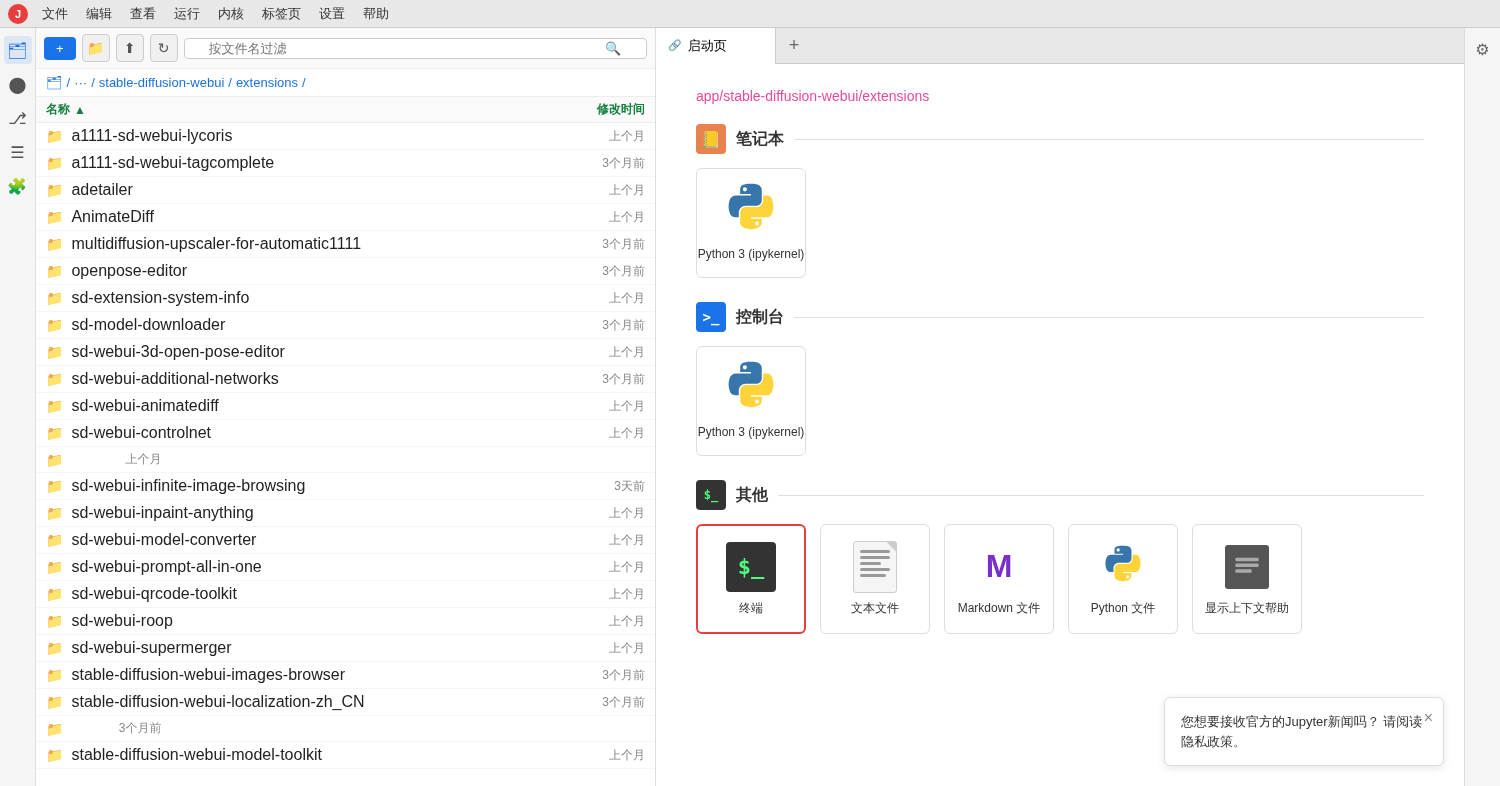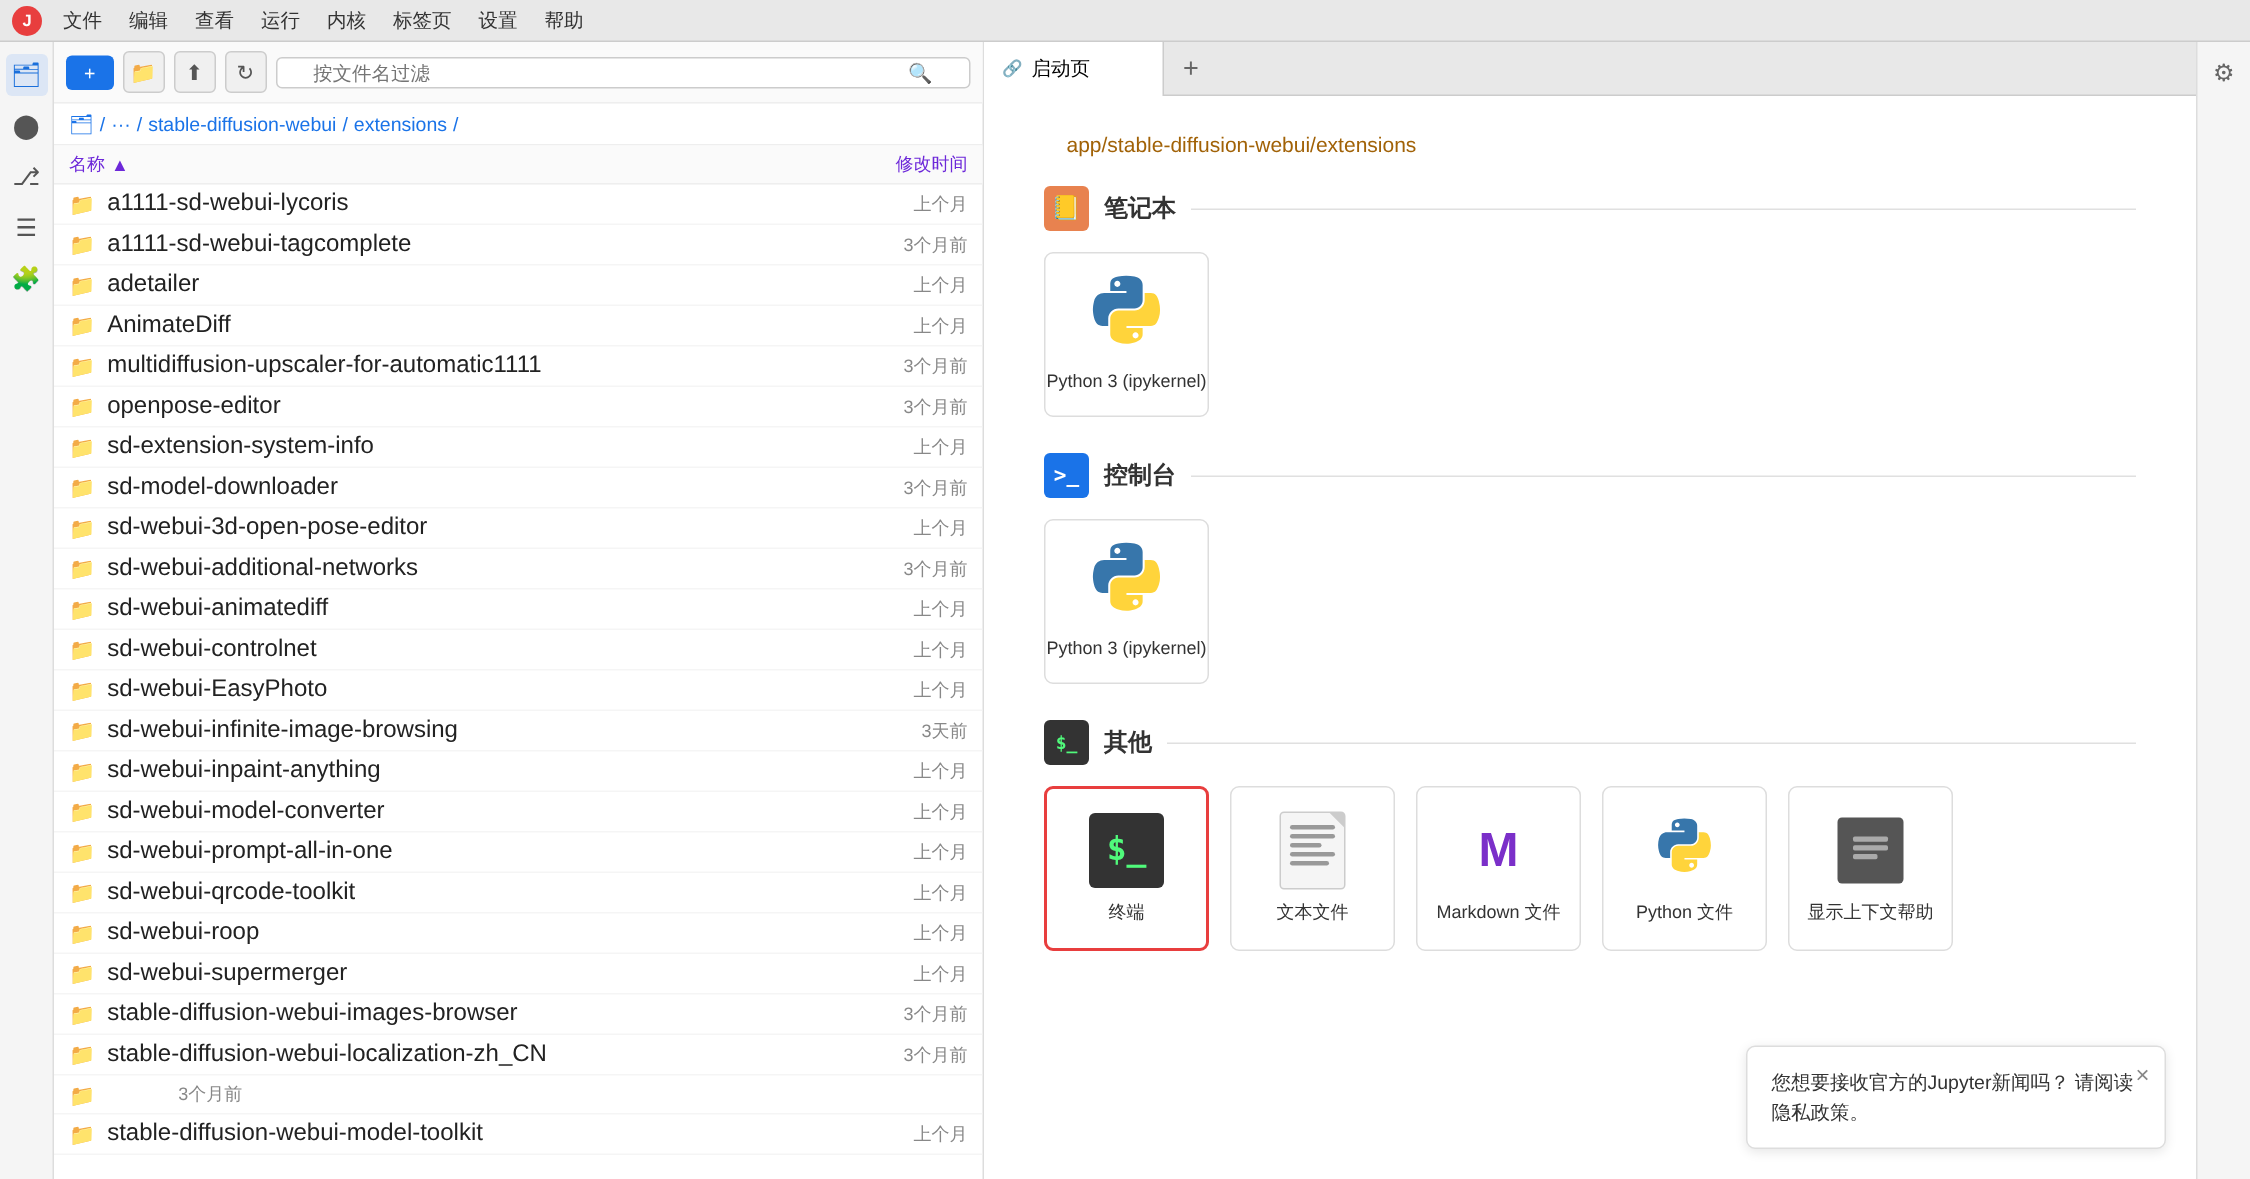--- a/index.html
+++ b/index.html
@@ -24,42 +24,42 @@
     .file-toolbar { display: flex; align-items: center; padding: 6px 8px; gap: 6px; border-bottom: 1px solid #eee; background: #fafafa; }
     .btn-new { background: #1a73e8; color: white; border: none; border-radius: 4px; padding: 4px 12px; font-size: 13px; cursor: pointer; display: flex; align-items: center; gap: 4px; }
     .btn-icon { background: #f0f0f0; border: 1px solid #ccc; border-radius: 4px; width: 28px; height: 28px; display: flex; align-items: center; justify-content: center; cursor: pointer; font-size: 14px; color: #555; }
     .search-box { flex: 1; display: flex; align-items: center; border: 1px solid #ccc; border-radius: 4px; padding: 2px 24px; background: #fff; gap: 6px; }
     .search-box input { border: none; outline: none; font-size: 13px; flex: 1; background: transparent; }
     .search-box .search-icon { color: #888; font-size: 13px; }
 
     .breadcrumb { padding: 6px 10px; font-size: 13px; color: #555; border-bottom: 1px solid #eee; display: flex; align-items: center; gap: 4px; }
     .breadcrumb span { color: #1a73e8; cursor: pointer; }
 
-    .file-list-header { display: flex; padding: 4px 10px; border-bottom: 1px solid #eee; background: #fafafa; font-size: 12px; color: #6d28d9; font-weight: 400; }
+    .file-list-header { display: flex; padding: 4px 10px; border-bottom: 1px solid #eee; background: #fafafa; font-size: 12px; color: #15803d; font-weight: 700; }
     .file-list-header .col-name { flex: 1; display: flex; align-items: center; gap: 4px; cursor: pointer; }
     .file-list-header .col-date { width: 90px; text-align: right; }
 
     .file-list { flex: 1; overflow-y: auto; }
     .file-item { display: flex; align-items: center; padding: 4px 10px; cursor: pointer; border-bottom: 1px solid #f5f5f5; }
     .file-item .folder-icon { color: #f5a623; margin-right: 8px; font-size: 14px; }
     .file-item .col-name { flex: 1; font-size: 16px; color: #222; }
     .file-item .col-date { width: 90px; text-align: right; font-size: 12px; color: #888; }
 
     
     .jupyter-panel { flex: 1; background: #fff; display: flex; flex-direction: column; overflow: hidden; }
 
     
     .tab-bar { display: flex; align-items: center; background: #e8e8e8; border-bottom: 1px solid #ccc; height: 36px; padding: 0; }
     .tab { display: flex; align-items: center; padding: 0 12px; height: 36px; background: #fff; border-right: 1px solid #ccc; font-size: 13px; cursor: pointer; gap: 6px; min-width: 120px; }
     .tab .tab-icon { font-size: 11px; color: #888; }
     .tab-add { width: 36px; height: 36px; display: flex; align-items: center; justify-content: center; cursor: pointer; font-size: 18px; color: #666; }
 
     
     .jupyter-content { flex: 1; overflow-y: auto; padding: 24px 40px; background: #fff; position: relative; }
-    .jupyter-path { font-size: 14px; color: #a16207; margin-bottom: 20px; margin-left: 15px; }
+    .jupyter-path { font-size: 14px; color: #ec4899; margin-bottom: 20px; }
 
     .section-header { display: flex; align-items: center; gap: 10px; margin-bottom: 14px; font-size: 16px; font-weight: 600; color: #333; }
     .section-divider { flex: 1; height: 1px; background: #e0e0e0; }
 
     .section-icon-notebook { width: 30px; height: 30px; background: #e8824f; border-radius: 4px; display: flex; align-items: center; justify-content: center; color: white; font-size: 16px; }
     .section-icon-console { width: 30px; height: 30px; background: #1a73e8; border-radius: 4px; display: flex; align-items: center; justify-content: center; color: white; font-size: 14px; font-family: monospace; }
     .section-icon-other { width: 30px; height: 30px; background: #333; border-radius: 4px; display: flex; align-items: center; justify-content: center; color: #50fa7b; font-size: 12px; font-family: monospace; }
 
     .kernel-cards { display: flex; gap: 14px; margin-bottom: 24px; flex-wrap: wrap; }
     .kernel-card { width: 110px; height: 110px; border: 1px solid #ddd; border-radius: 6px; display: flex; flex-direction: column; align-items: center; justify-content: center; gap: 8px; cursor: pointer; background: #fff; }
@@ -211,21 +211,20 @@
       <span class="col-name">sd-webui-animatediff</span>
       <span class="col-date">上个月</span>
     </div>
         <div class="file-item">
       <span class="folder-icon">📁</span>
       <span class="col-name">sd-webui-controlnet</span>
       <span class="col-date">上个月</span>
     </div>
         <div class="file-item">
       <span class="folder-icon">📁</span>
-      <span class="col-name">sd-webui-EasyPhoto</span>
       <span class="col-date">上个月</span>
     </div>
         <div class="file-item">
       <span class="folder-icon">📁</span>
       <span class="col-name">sd-webui-infinite-image-browsing</span>
       <span class="col-date">3天前</span>
     </div>
         <div class="file-item">
       <span class="folder-icon">📁</span>
       <span class="col-name">sd-webui-inpaint-anything</span>

